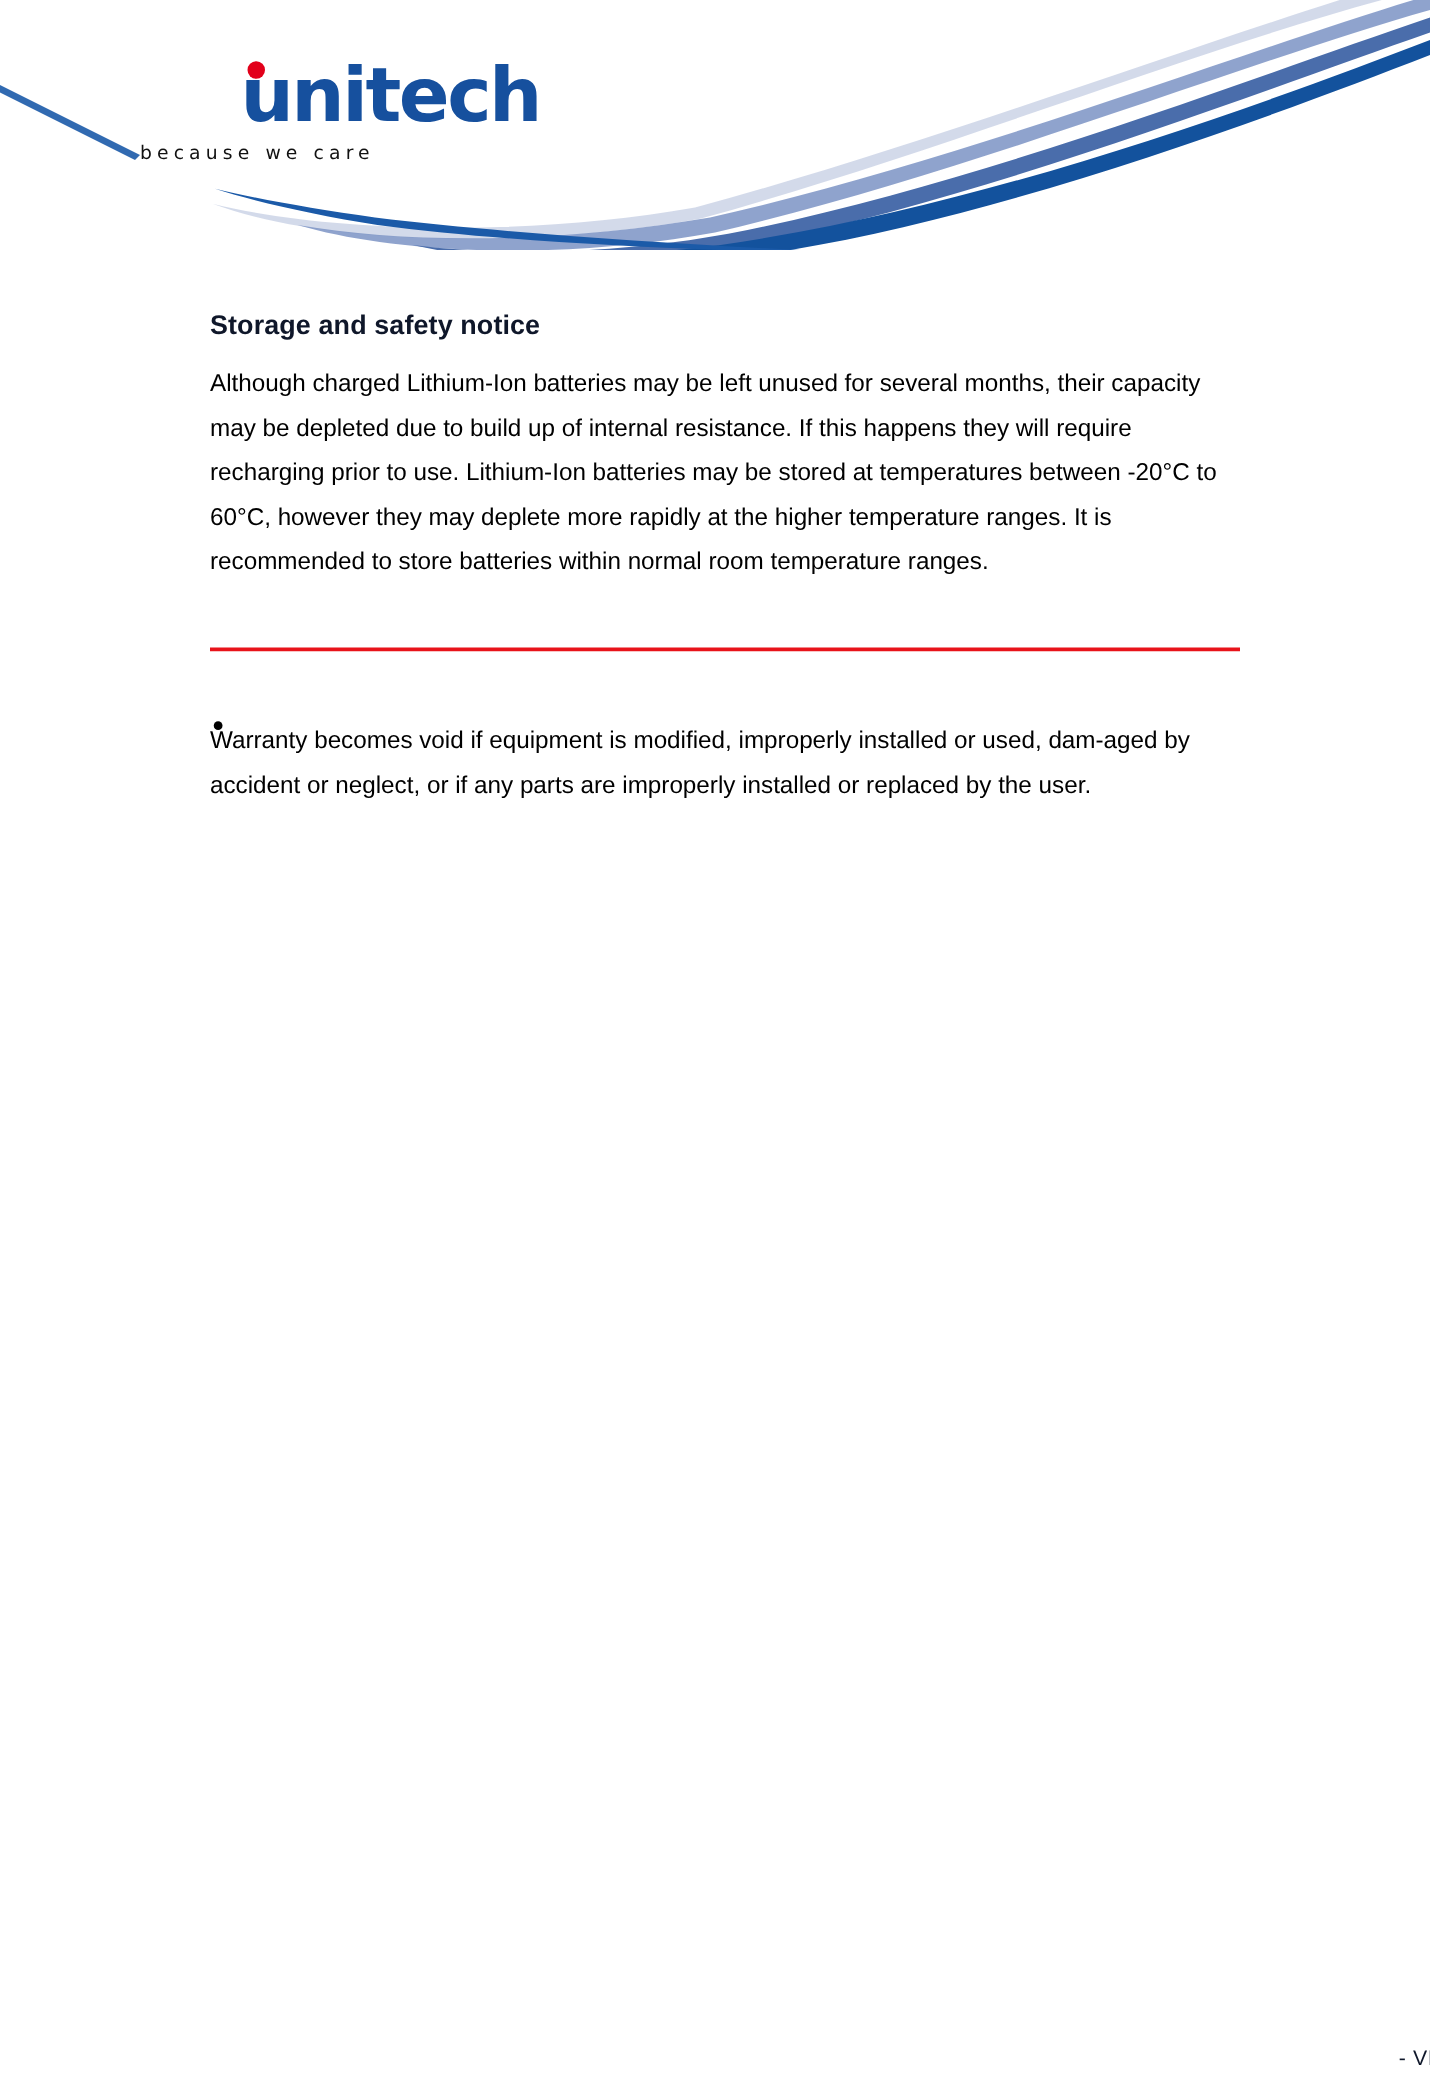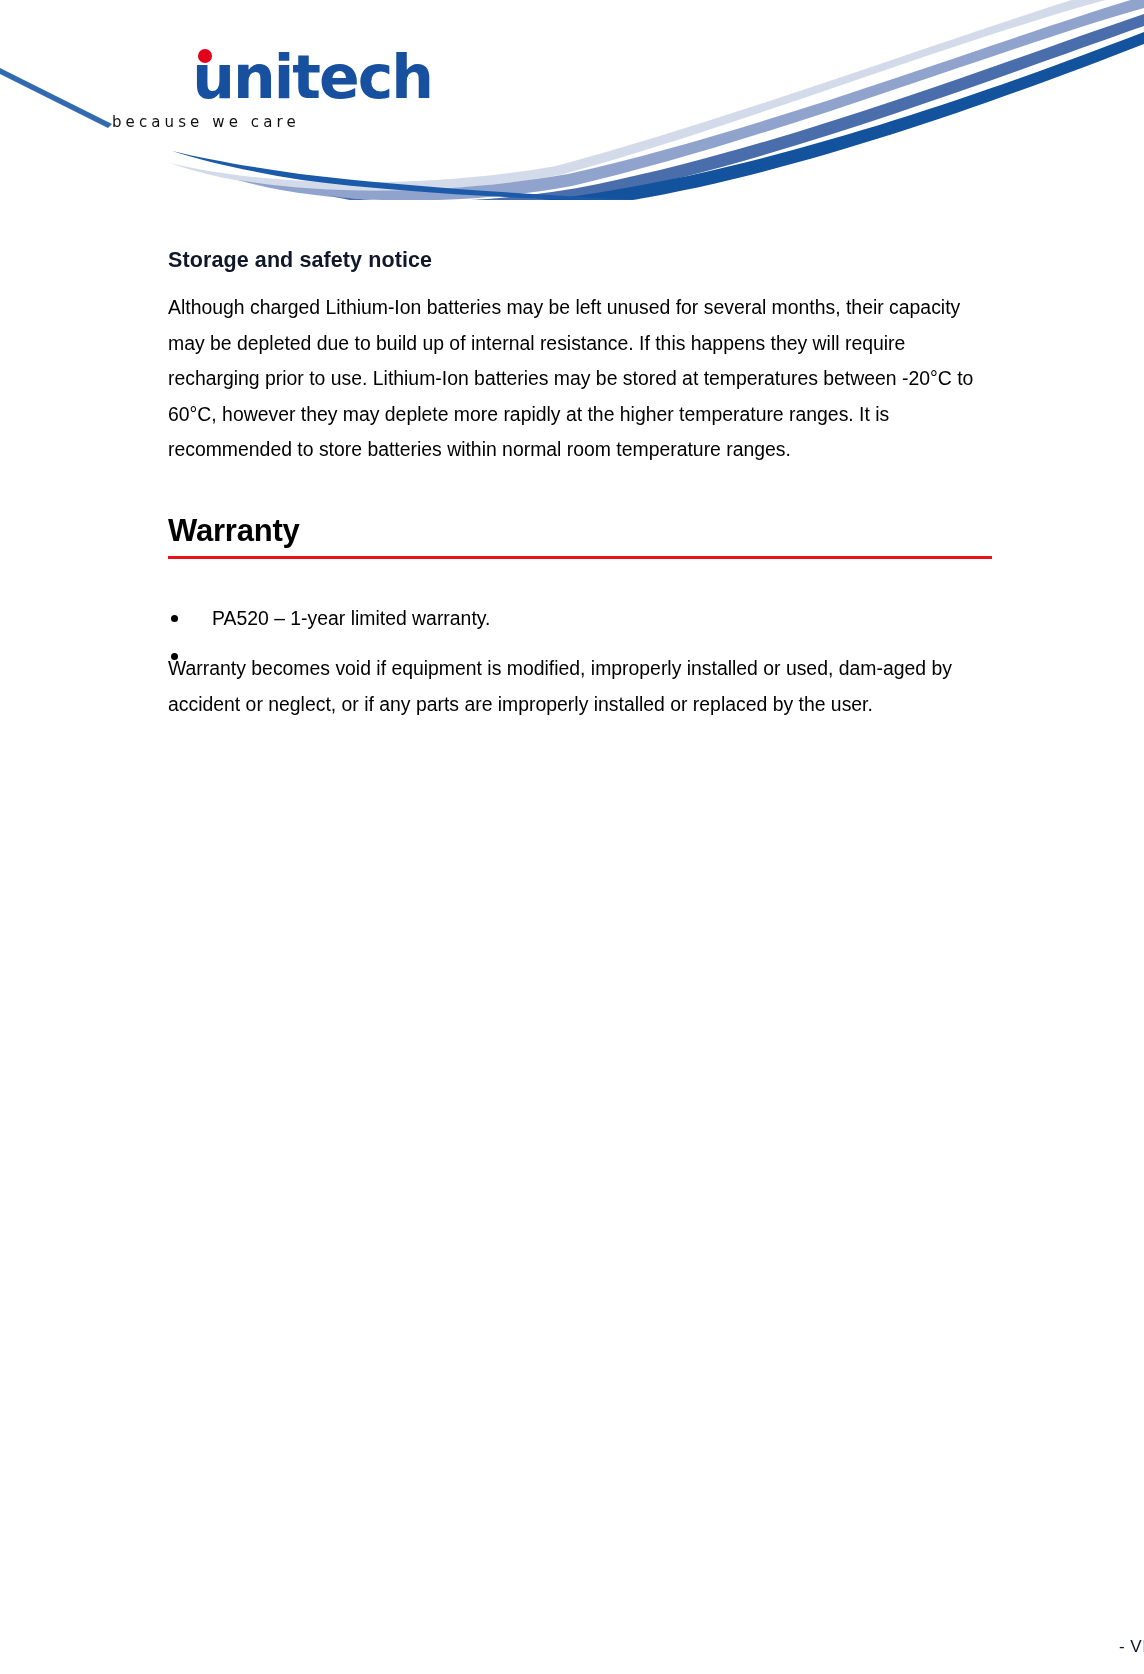--- a/index.html
+++ b/index.html
@@ -186,33 +186,28 @@
 </div>
 
 <div class="content">
 
   <h2 class="section-heading">Storage and safety notice</h2>
 
   <p class="body-text">Although charged Lithium-Ion batteries may be left unused for several months, their capacity may be depleted due to build up of internal resistance. If this happens they will require recharging prior to use. Lithium-Ion batteries may be stored at temperatures between -20°C to 60°C, however they may deplete more rapidly at the higher temperature ranges. It is recommended to store batteries within normal room temperature ranges.</p>
 
   <div class="spacer-lg"></div>
 
-  <h1 class="warranty-heading">Warranty</h1>
   <div class="warranty-rule"></div>
 
   <div class="spacer-md"></div>
 
 
   <div class="spacer-sm"></div>
 
   <ul class="bullet-list">
-    <li>
-      <span class="bullet-dot"></span>
-      <span>PA520 – 1-year limited warranty.</span>
-    </li>
     <li>
       <span class="bullet-dot"></span>
     </li>
   </ul>
 
   <div class="spacer-sm"></div>
 
   <p class="body-text">Warranty becomes void if equipment is modified, improperly installed or used, dam-aged by accident or neglect, or if any parts are improperly installed or replaced by the user.</p>
 
   <div class="spacer-md"></div>

